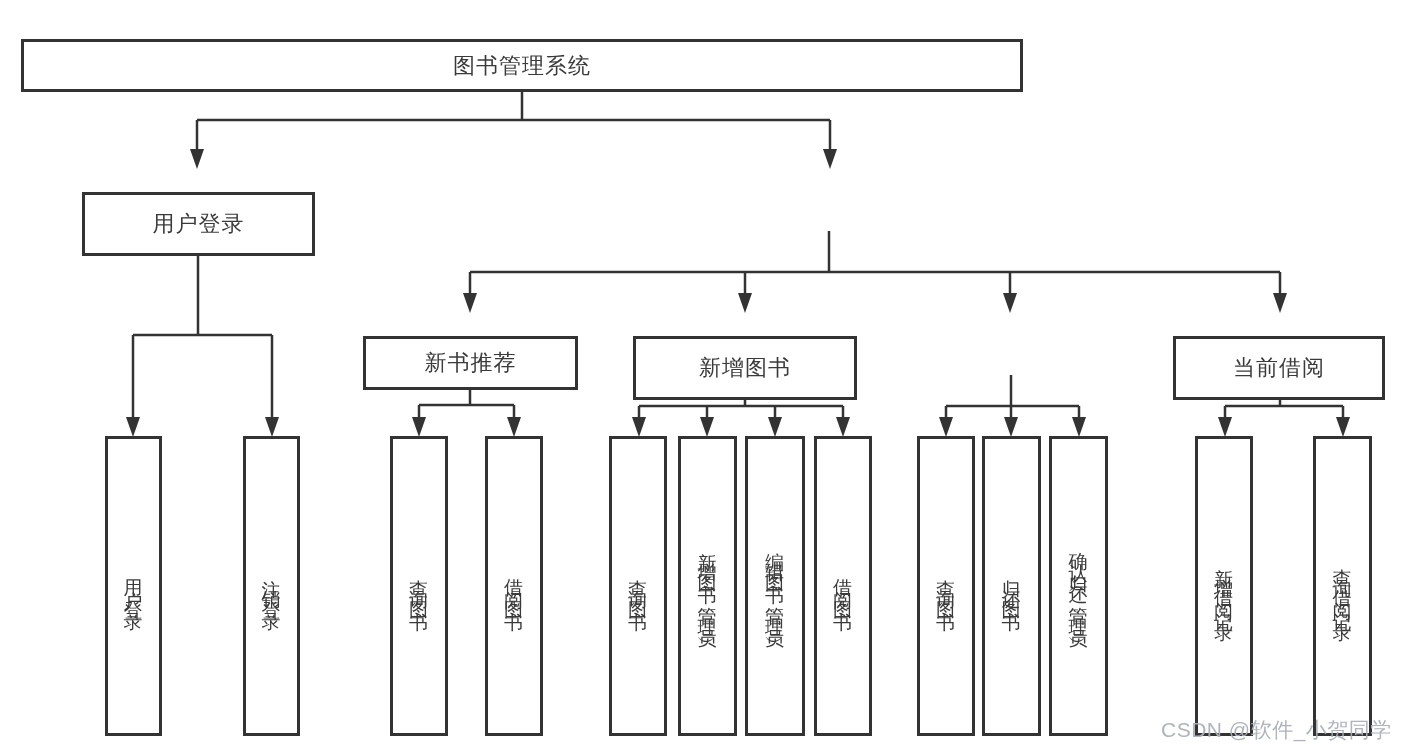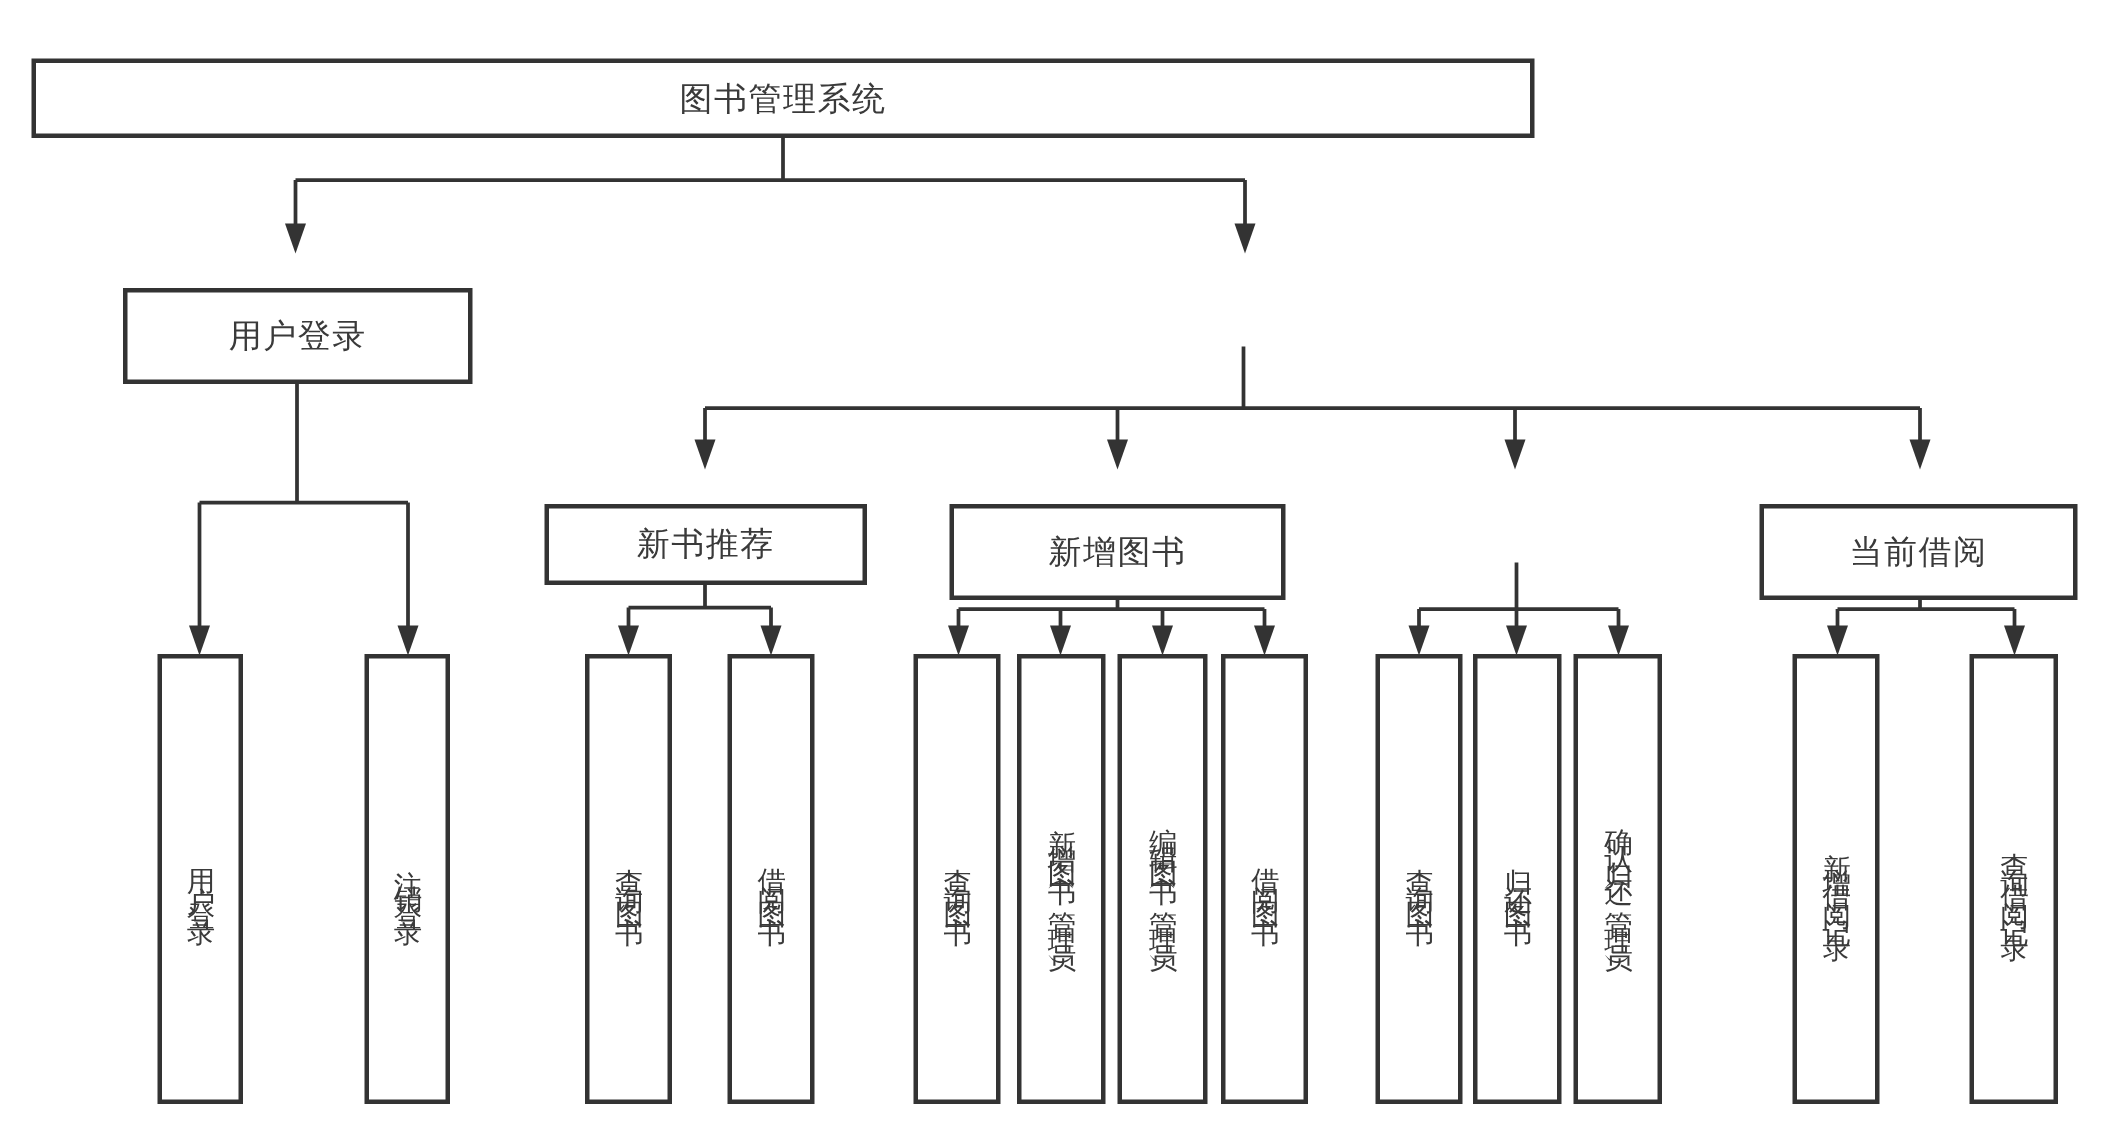--- a/index.html
+++ b/index.html
@@ -188,14 +188,15 @@
   <div class="node leaf l11">
     <span>确认归还（管理员）</span>
   </div>
   <div class="node leaf l12">
     <span>新增借阅记录</span>
   </div>
   <div class="node leaf l13">
     <span>查询借阅记录</span>
   </div>
 
+  <div class="watermark">CSDN @软件_小贺同学</div>
 
 </div>
 
 </body></html>

